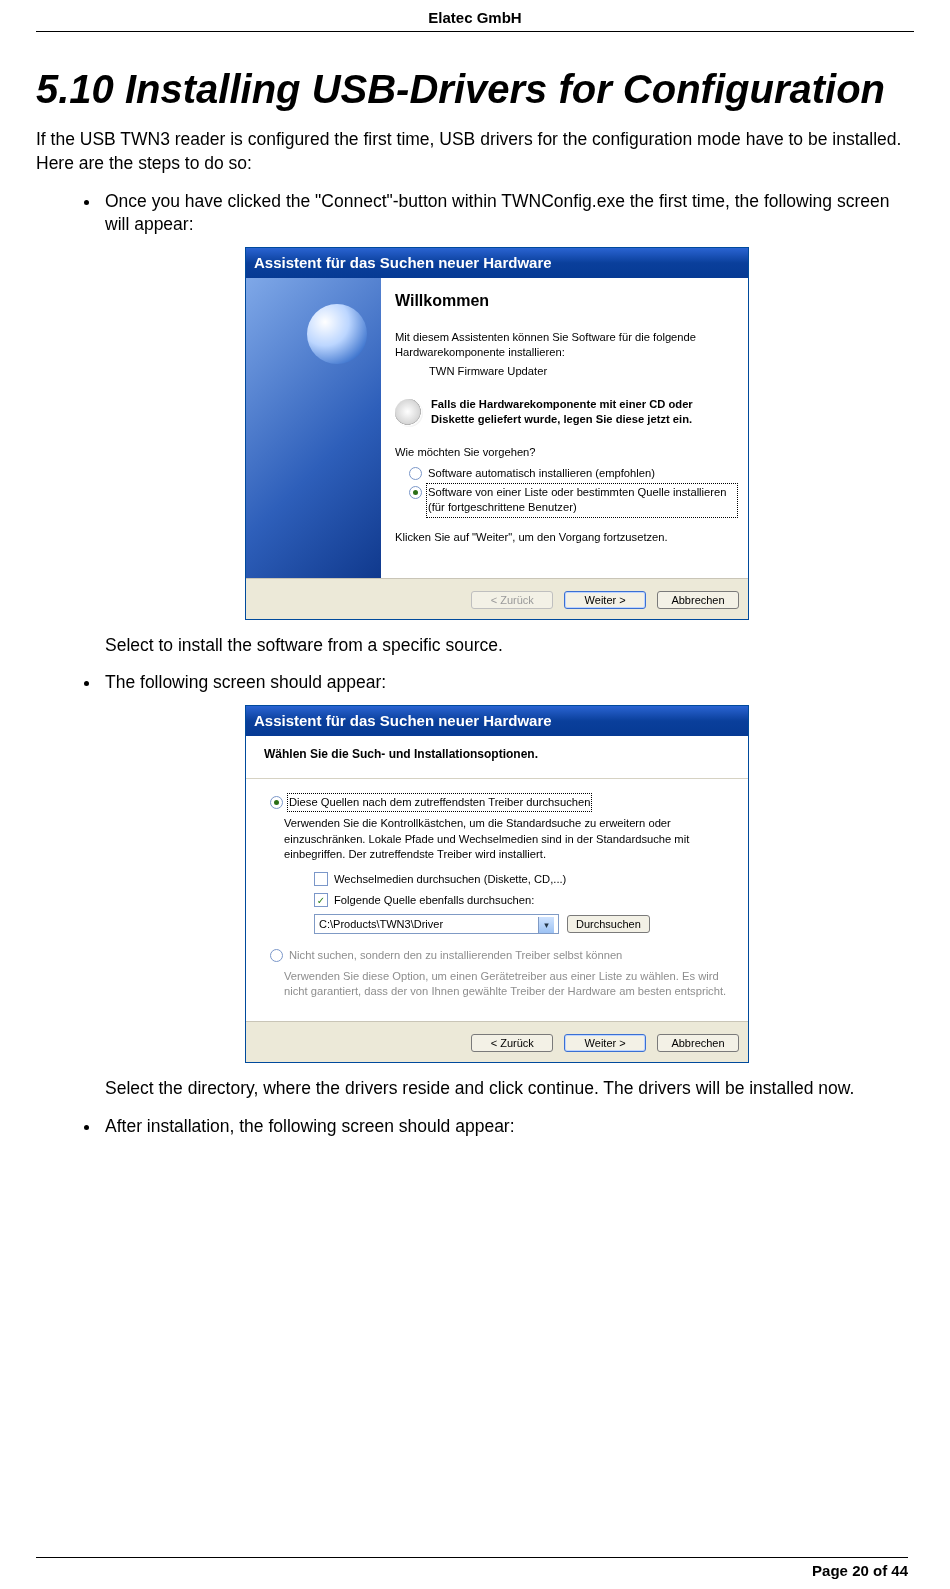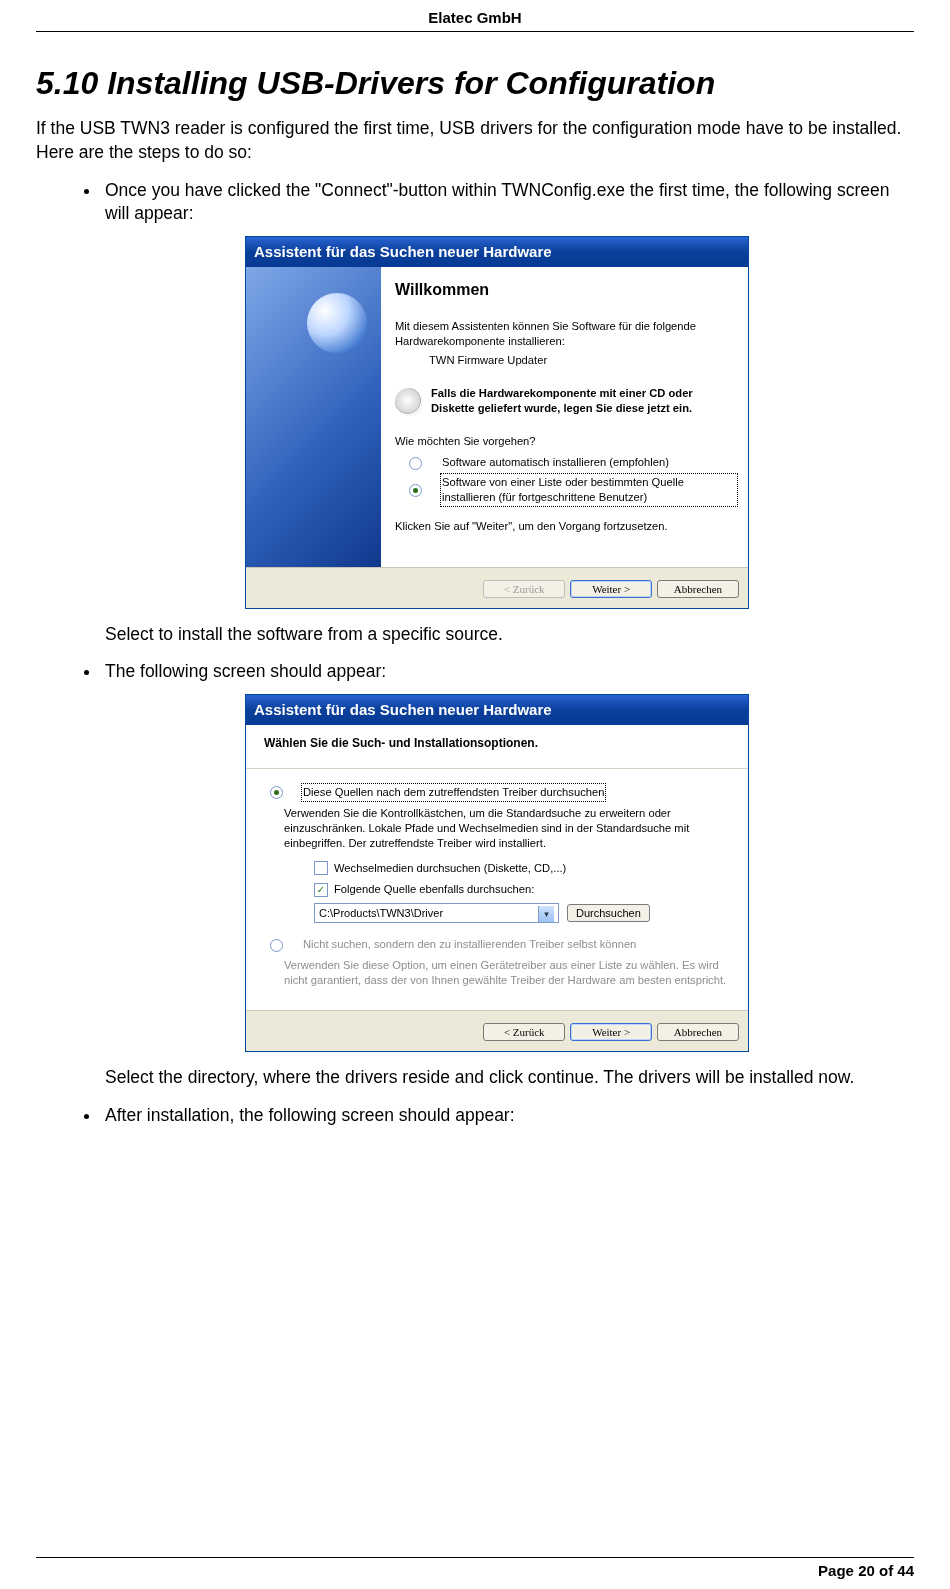--- a/index.html
+++ b/index.html
@@ -1,59 +1,59 @@
 <!DOCTYPE html>
 <html><head>
 <meta charset="utf-8">
 <style>
   html,body{margin:0;padding:0;background:#fff;color:#000;font-family:Arial,Helvetica,sans-serif;font-size:17.5px;line-height:1.35}
   .page{width:906px;min-height:1589px;margin:0 auto;box-sizing:border-box;padding:8px 14px 6px 14px;position:relative}
   .head{text-align:center;font-weight:bold;font-size:15px;padding-bottom:3px}
   .rule{border:0;border-top:1.5px solid #000;margin:0 0 30px 0}
-  .section-title{font-style:italic;font-weight:bold;font-size:32px;margin:30px 0 12px 0}
+  .section-title{font-style:italic;font-weight:bold;font-size:40px;margin:30px 0 12px 0}
   .num{font-style:italic;font-weight:bold}
   .para{margin:6px 0 14px 0}
   ul.main{list-style:disc;padding-left:65px;margin:10px 0}
   ul.main>li{margin:8px 0 10px 0;padding-left:4px}
   .li-text{margin-bottom:10px}
   .li-after{margin:10px 0 14px 0}
 
   .wizard{width:502px;background:#ece9d8;border:1px solid #004a9c;box-shadow:0 0 0 1px #3a6dbf inset;margin:6px 0 14px 140px;font-family:Tahoma,Arial,sans-serif}
   .wiz-title{background:linear-gradient(#2a64d2,#0a3f9b 50%,#063a94);color:#fff;font-weight:bold;font-size:15px;padding:5px 8px}
   .wiz-body{display:flex;background:#fff}
   .sidepic{width:135px;min-height:300px;background:linear-gradient(135deg,#7fa8e8 0%,#2e5fba 60%,#10398d 100%);position:relative}
   .sidepic .orb{width:60px;height:60px;border-radius:50%;background:radial-gradient(circle at 30% 30%,#fff,#bcd6ff 40%,#3c73cd 80%);position:absolute;right:14px;top:26px}
   .wiz-right{flex:1;padding:10px 12px 6px 14px;font-size:11.2px;color:#000}
   .wiz-h{font-size:16px;font-weight:bold;margin:2px 0 18px 0}
   .wiz-p{margin:4px 0}
   .wiz-sub{margin:2px 0 18px 34px}
   .wiz-bold{font-weight:bold;margin:6px 0 4px 0;display:flex;gap:8px;align-items:flex-start}
   .cd-ico{width:28px;height:28px;flex:0 0 28px;background:radial-gradient(circle at 45% 45%,#fff 0%,#d7d7d7 55%,#b0b0b0 60%,#fff 62%,#c9c9c9 100%);border-radius:50%;margin-top:2px}
-  .radio-row{display:flex;align-items:center;gap:20px;margin:4px 0}
+  .radio-row{display:flex;align-items:flex-start;gap:6px;margin:4px 0}
   .radio{width:11px;height:11px;border:1px solid #7b97c9;border-radius:50%;margin-top:1px;flex:0 0 11px;display:flex;align-items:center;justify-content:center}
   .radio .dot{width:5px;height:5px;background:#2b6f16;border-radius:50%}
   .sel{outline:1px dotted #000; outline-offset:1px}
   .wiz-foot{background:#ece9d8;border-top:1px solid #c9c5b7;padding:8px 9px;text-align:right}
-  .wiz-foot button{font-family:Liberation Serif, serif;font-size:11px;padding:2px 0;width:82px;border:1px solid #7a7a7a;background:#f3f1e6;border-radius:3px}
+  .wiz-foot button{font-family:Liberation Sans, sans-serif;font-size:11px;padding:2px 0;width:82px;margin-left:6px;border:1px solid #7a7a7a;background:#f3f1e6;border-radius:3px}
   .wiz-foot button.disabled{color:#9a9a9a;border-color:#bfbfbf}
   .wiz-foot button.default{border:1.5px solid #3a6fd2;box-shadow:0 0 0 1px #bcd4ff inset}
 
   .wiz2-body{background:#fff;padding:12px 18px 8px 24px;font-size:11.2px}
   .wiz2-head{background:#fff;border-bottom:1px solid #d6d2c3;padding:10px 12px 16px 18px;font-size:12px;font-weight:bold}
   .indent1{margin-left:14px}
   .indent2{margin-left:44px}
   .check-row{display:flex;align-items:center;gap:6px;margin:6px 0}
   .check{width:12px;height:12px;border:1px solid #7b97c9;background:#fff;flex:0 0 12px;display:flex;align-items:center;justify-content:center;font-size:10px;color:#2b7d16}
   .combo{display:flex;gap:8px;align-items:center;margin:6px 0 6px 0}
   .combo-input{width:245px;height:20px;border:1px solid #7f9ac5;background:#fff;padding:2px 4px;font-size:11px;box-sizing:border-box;display:flex;justify-content:space-between}
   .combo-arrow{width:15px;height:16px;background:linear-gradient(#cfe3ff,#9dc2f3);border-left:1px solid #7f9ac5;display:flex;align-items:center;justify-content:center;font-size:9px;color:#234}
   .disabled-txt{color:#8e8e8e}
 
   .footer-rule{border:0;border-top:1.5px solid #000;margin:0}
-  .page-footer{position:absolute;bottom:8px;left:14px;right:14px}
+  .page-footer{position:absolute;bottom:8px;left:14px;right:20px}
   .page-no{text-align:right;font-weight:bold;font-size:15px;margin-top:3px}
 </style>
 </head>
 <body>
 <div class="page">
 
 <div class="head">Elatec GmbH</div>
 <hr class="rule">
 
 <div class="section-title">

